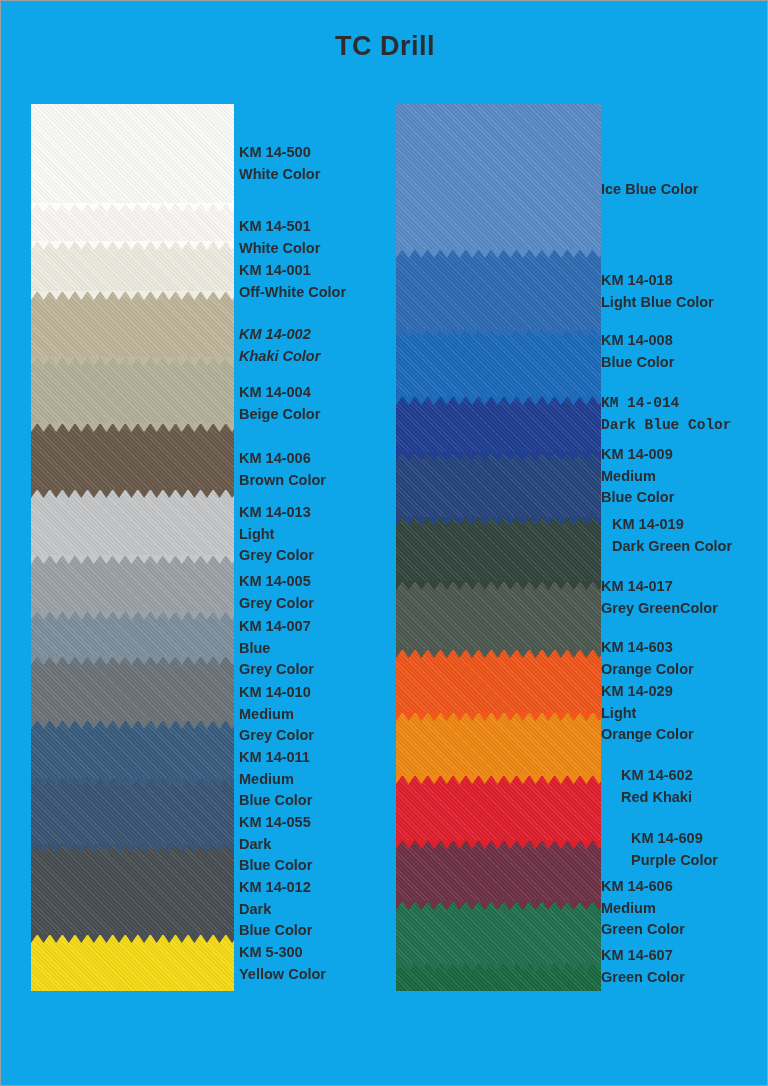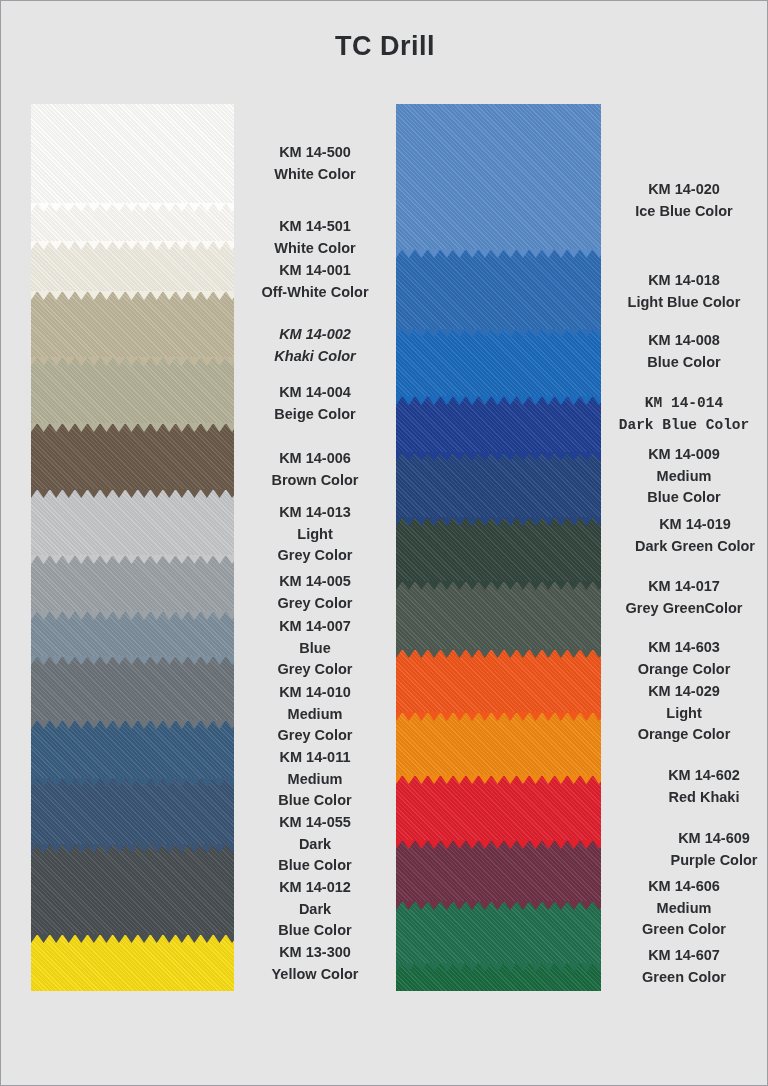--- a/index.html
+++ b/index.html
@@ -78,32 +78,32 @@
     font-size: 14.5px;
     line-height: 21.5px;
     text-align: center;
   }
   #labels-left  { left: 238px; top: 103px; width: 152px; }
   #labels-right { left: 600px; top: 103px; width: 166px; }
 
   .label-entry {
     position: absolute;
     width: 100%;
-    text-align: center;
+    text-align: left;
   }
   .label-entry .code,
   .label-entry .name {
     display: block;
     white-space: pre-line;
   }
 </style>
 </head>
 <body>
 
-<div id="page" style="border-color: rgb(155, 158, 163); background: #e5e5e5;">
+<div id="page" style="border-color: rgb(155, 158, 163); background: #0ea5e9;">
 
   <div id="title" style="color: rgb(43, 45, 48);">TC Drill</div>
 
   <div class="swatch-col" id="col-left">
       <div class="swatch" title="KM 14-500 White Color" style="height: 100px; background: rgb(253, 253, 251);"></div>
       <div class="swatch" title="KM 14-501 White Color" style="height: 38px; background: rgb(251, 250, 246);">
         <svg class="pink-edge" viewBox="0 0 210 9" preserveAspectRatio="none">
           <path d="M0,9 L6.5,0 L13.0,9 L19.5,0 L26.0,9 L32.5,0 L39.0,9 L45.5,0 L52.0,9 L58.5,0 L65.0,9 L71.5,0 L78.0,9 L84.5,0 L91.0,9 L97.5,0 L104.0,9 L110.5,0 L117.0,9 L123.5,0 L130.0,9 L136.5,0 L143.0,9 L149.5,0 L156.0,9 L162.5,0 L169.0,9 L175.5,0 L182.0,9 L188.5,0 L195.0,9 L201.5,0 L208.0,9 L214.5,0 L210,9 L210,0 L0,0 Z" fill="#fdfdfb"></path>
         </svg>
       </div>
@@ -285,27 +285,26 @@
         <span class="code">KM 14-055</span>
         <span class="name">Dark
 Blue Color</span>
       </div>
       <div class="label-entry" style="top: 773px;">
         <span class="code">KM 14-012</span>
         <span class="name">Dark
 Blue Color</span>
       </div>
       <div class="label-entry" style="top: 838px;">
-        <span class="code">KM 13-300</span>
+        <span class="code">KM 5-300</span>
         <span class="name">Yellow Color</span>
       </div>
     </div>
   <div class="label-col" id="labels-right">
       <div class="label-entry" style="top: 75px;">
-        <span class="code">KM 14-020</span>
         <span class="name">Ice Blue Color</span>
       </div>
       <div class="label-entry" style="top: 166px;">
         <span class="code">KM 14-018</span>
         <span class="name">Light Blue Color</span>
       </div>
       <div class="label-entry" style="top: 226px;">
         <span class="code">KM 14-008</span>
         <span class="name">Blue Color</span>
       </div>

